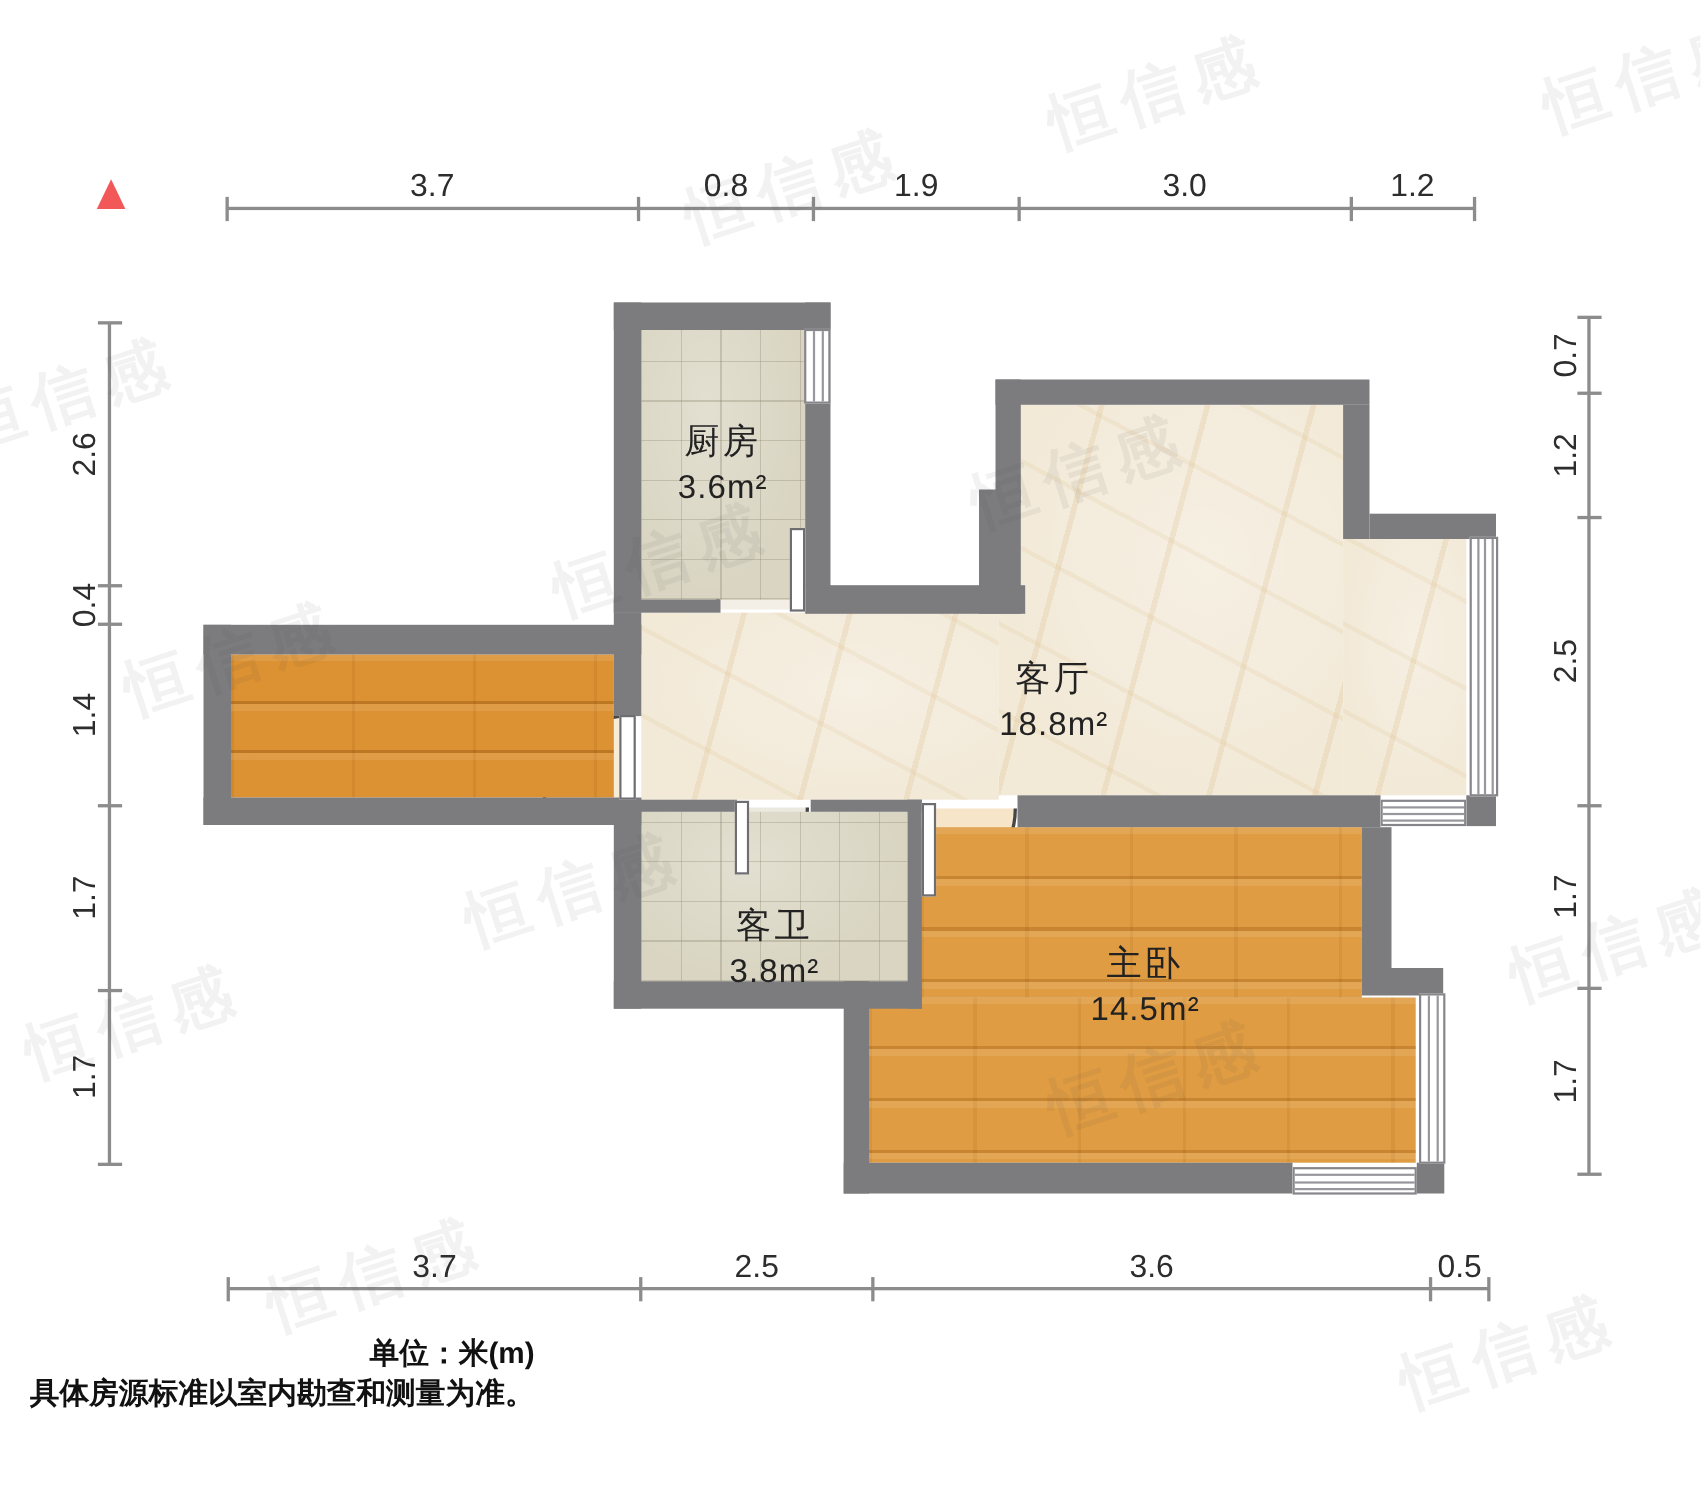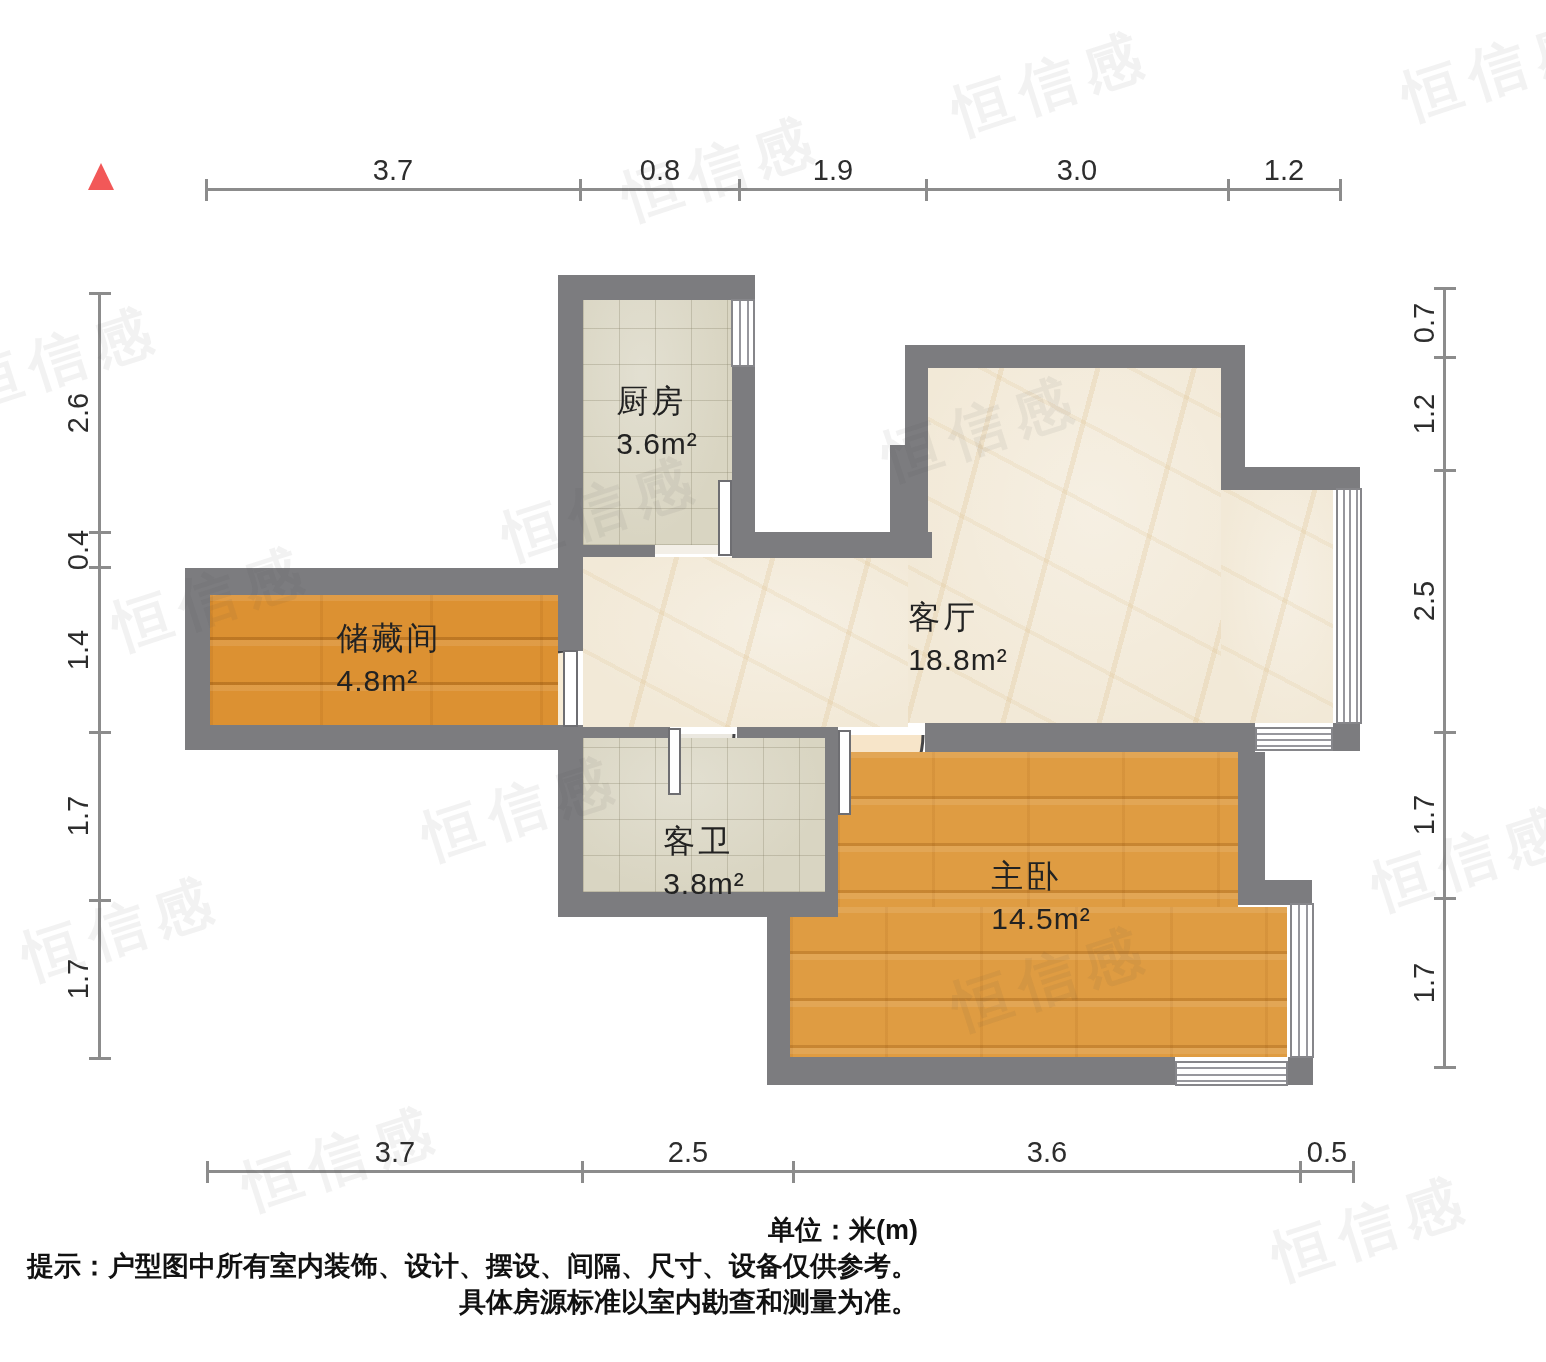--- a/index.html
+++ b/index.html
@@ -21,21 +21,21 @@
       repeating-linear-gradient(180deg, rgba(255,255,255,0.10) 0 6px, transparent 6px 42px, rgba(118,60,2,0.30) 42px 45px),
       repeating-linear-gradient(90deg, rgba(140,72,6,0.12) 0 3px, transparent 3px 110px);}
   .floor-wood-light{background-color:#df9c42;
     background-image:
       repeating-linear-gradient(180deg, rgba(255,255,255,0.10) 0 6px, transparent 6px 44px, rgba(130,68,4,0.26) 44px 47px),
       repeating-linear-gradient(90deg, rgba(140,72,6,0.10) 0 3px, transparent 3px 95px);}
   .wall{position:absolute;background:#7c7c7f;}
   .window{position:absolute;background:#ffffff;border:2px solid #86868a;box-sizing:border-box;}
   .wline{position:absolute;background:#97979d;}
   .leaf{position:absolute;background:#ffffff;border:2px solid #6e6e72;box-sizing:border-box;}
-  .room-label{position:absolute;transform:translate(-50%,-50%);text-align:left;color:#222;white-space:nowrap;}
+  .room-label{position:absolute;transform:translate(-50%,-50%);text-align:center;color:#222;white-space:nowrap;}
   .room-name{font-size:32px;letter-spacing:3px;}
   .room-area{font-size:30px;margin-top:3px;letter-spacing:1px;}
   .dim-line{position:absolute;background:#8c8c8c;}
   .dim-tick{position:absolute;background:#8c8c8c;}
   .dim-label{position:absolute;font-size:29px;color:#2d2d2d;transform:translate(-50%,-50%);white-space:nowrap;}
   .dim-label.vert{transform:translate(-50%,-50%) rotate(-90deg);}
   .north-arrow{position:absolute;width:0;height:0;border-left:13px solid transparent;
     border-right:13px solid transparent;}
   .notes{position:absolute;left:27px;top:1212px;color:#111;font-size:27px;line-height:36px;font-weight:700;text-align:right;}
   .watermark{position:absolute;font-size:58px;font-weight:700;letter-spacing:10px;
@@ -51,21 +51,20 @@
       <path d="M 652 554 A 73 73 0 0 1 725 481" fill="none" stroke="#454547" stroke-width="3"></path>
       <path d="M 570 726 L 495 726 A 75 75 0 0 1 570 651 Z" fill="#f7ecd6"></path>
       <path d="M 495 726 A 75 75 0 0 1 570 651" fill="none" stroke="#454547" stroke-width="3"></path>
       <path d="M 674 734 L 674 794 A 60 60 0 0 0 734 734 Z" fill="#ebe8e0"></path>
       <path d="M 674 794 A 60 60 0 0 0 734 734" fill="none" stroke="#454547" stroke-width="3"></path>
       <path d="M 844 735 L 844 814 A 79 79 0 0 0 923 735 Z" fill="#f7e5c9"></path>
       <path d="M 844 814 A 79 79 0 0 0 923 735" fill="none" stroke="#454547" stroke-width="3"></path>
     </svg>
   <div class="notes">
     <div>单位：米(m)</div>
-    <div>提示：户型图中所有室内装饰、设计、摆设、间隔、尺寸、设备仅供参考。</div>
     <div>具体房源标准以室内勘查和测量为准。</div>
   </div>
 <div class="floor floor-tile" style="left: 583px; top: 300px; width: 149px; height: 245px;"></div>
     <div class="floor floor-beige" style="left: 583px; top: 557px; width: 325px; height: 170px;"></div>
     <div class="floor floor-beige" style="left: 908px; top: 368px; width: 313px; height: 355px;"></div>
     <div class="floor floor-beige" style="left: 1221px; top: 490px; width: 112px; height: 233px;"></div>
     <div class="floor floor-wood-dark" style="left: 210px; top: 595px; width: 348px; height: 130px;"></div>
     <div class="floor floor-tile" style="left: 583px; top: 738px; width: 242px; height: 154px;"></div>
     <div class="floor floor-wood-light" style="left: 837px; top: 752px; width: 401px; height: 155px;"></div>
     <div class="floor floor-wood-light" style="left: 790px; top: 907px; width: 497px; height: 150px;"></div>
@@ -122,24 +121,20 @@
     <div class="leaf" style="left: 563px; top: 650px; width: 15px; height: 77px;"></div>
     <div class="leaf" style="left: 668px; top: 728px; width: 13px; height: 67px;"></div>
     <div class="leaf" style="left: 838px; top: 730px; width: 13px; height: 85px;"></div>
     <div class="room-label" style="left: 657px; top: 420px;">
       <div class="room-name">厨房</div>
       <div class="room-area">3.6m²</div>
     </div>
     <div class="room-label" style="left: 958px; top: 636px;">
       <div class="room-name">客厅</div>
       <div class="room-area">18.8m²</div>
-    </div>
-    <div class="room-label" style="left: 389px; top: 657px;">
-      <div class="room-name">储藏间</div>
-      <div class="room-area">4.8m²</div>
     </div>
     <div class="room-label" style="left: 704px; top: 812px; margin-top: 48px;">
       <div class="room-name">客卫</div>
       <div class="room-area">3.8m²</div>
     </div>
     <div class="room-label" style="left: 1041px; top: 895px;">
       <div class="room-name">主卧</div>
       <div class="room-area">14.5m²</div>
     </div>
     <div class="dim-line" style="left: 206px; top: 188px; width: 1134px; height: 3px;"></div>

